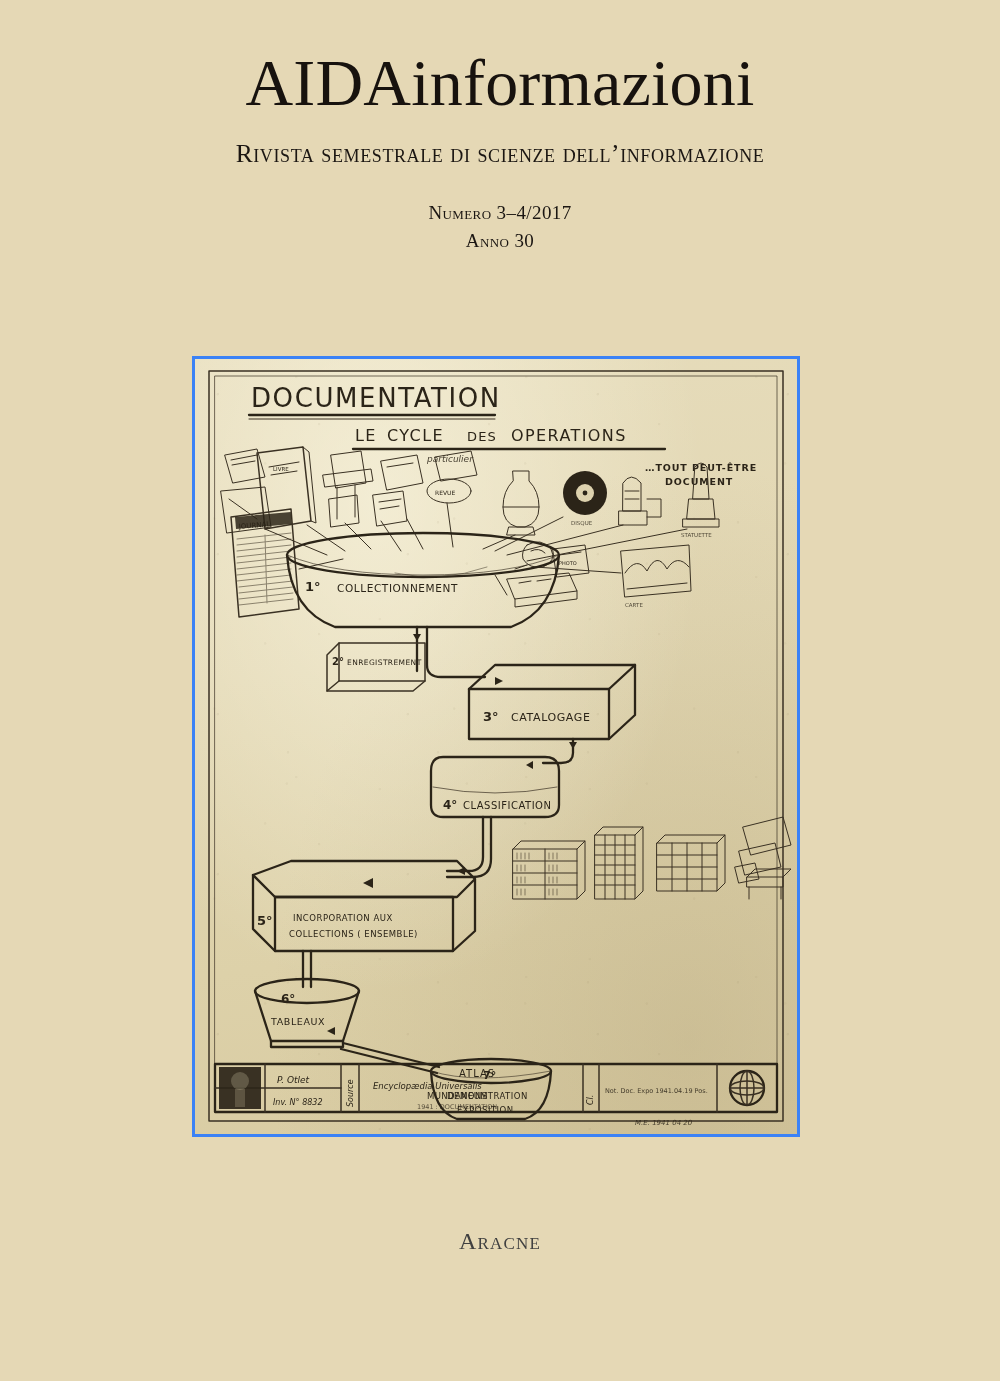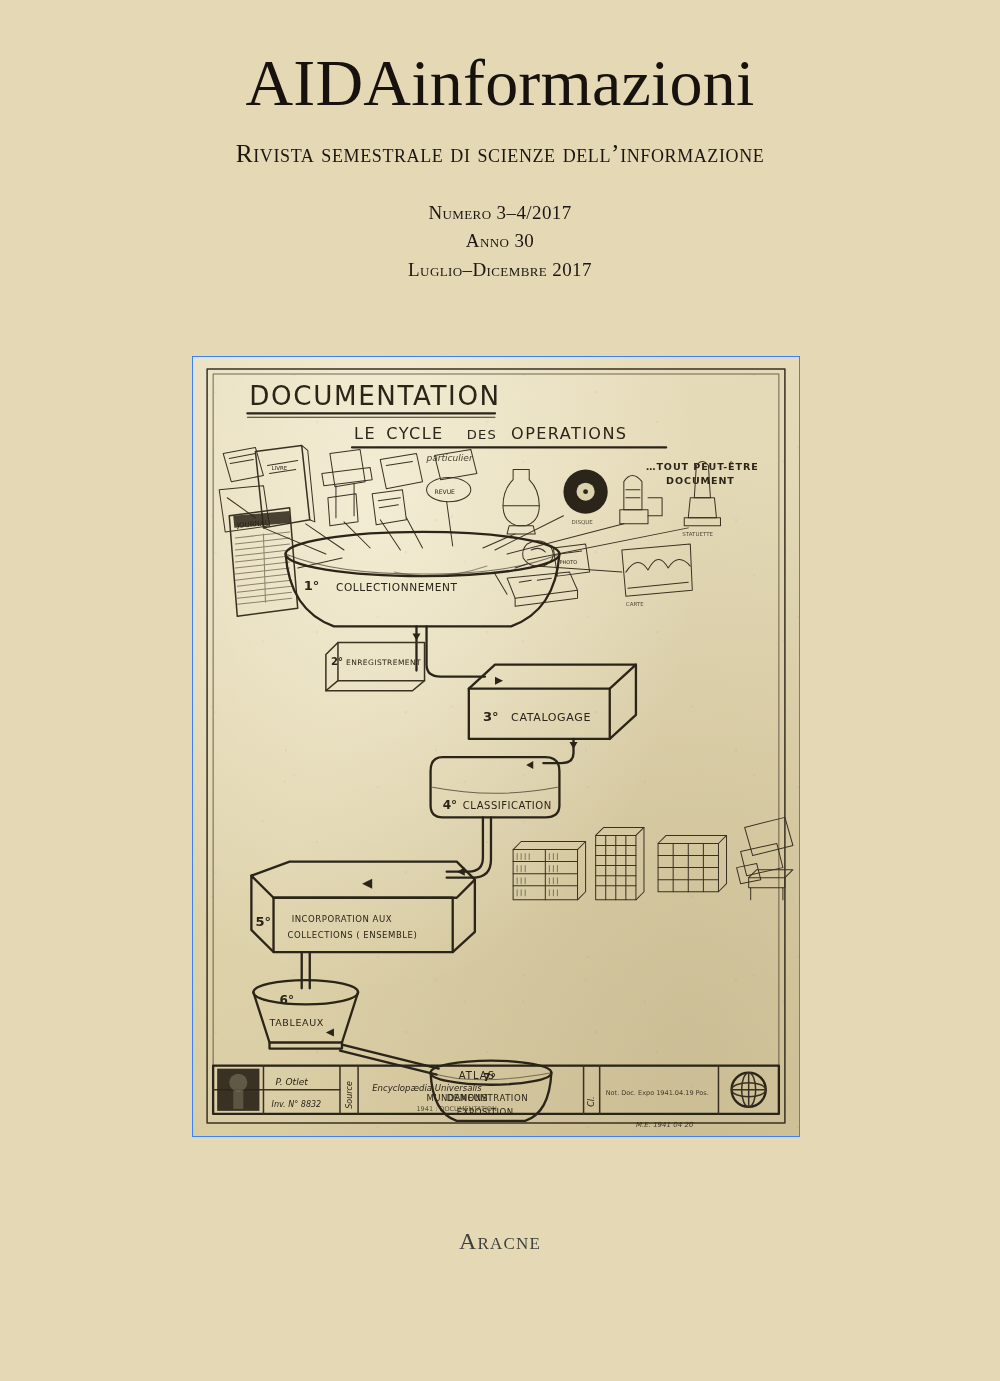--- a/index.html
+++ b/index.html
@@ -55,21 +55,21 @@
   .issue-line { display: block; }
 
   
   .plate-frame {
     position: absolute;
     left: 192px;
     top: 356px;
     width: 608px;
     height: 781px;
     box-sizing: border-box;
-    border: 1px solid #3b82f6;
+    border: 3px solid #3b82f6;
     background: #0ea5e9;
     overflow: hidden;
   }
   .plate-paper {
     position: absolute;
     inset: 0;
     background:
       radial-gradient(ellipse at 30% 18%, rgba(255,252,235,0.55) 0%, rgba(255,252,235,0) 55%),
       radial-gradient(ellipse at 82% 88%, rgba(176,160,118,0.35) 0%, rgba(176,160,118,0) 60%),
       linear-gradient(172deg, #e6dcbb 0%, #e2d7b3 38%, #ddd1a9 72%, #d8cba2 100%);
@@ -114,21 +114,20 @@
 </style>
 </head>
 <body>
 
 <div class="cover-head">
   <h1 class="journal-title">AIDAinformazioni</h1>
   <div class="journal-subtitle">Rivista semestrale di scienze dell’informazione</div>
   <div class="issue-block">
     <span class="issue-line">Numero 3–4/2017</span>
     <span class="issue-line">Anno 30</span>
-    <span class="issue-line">Luglio–Dicembre 2017</span>
   </div>
 </div>
 
 <div class="plate-frame">
   <div class="plate-paper"></div>
 
   <svg class="plate-svg" viewBox="0 0 602 775" preserveAspectRatio="none">
     <defs>
       <style>
         .ink   { fill:none; stroke:#3a3123; stroke-width:1.5; stroke-linecap:round; stroke-linejoin:round; }

